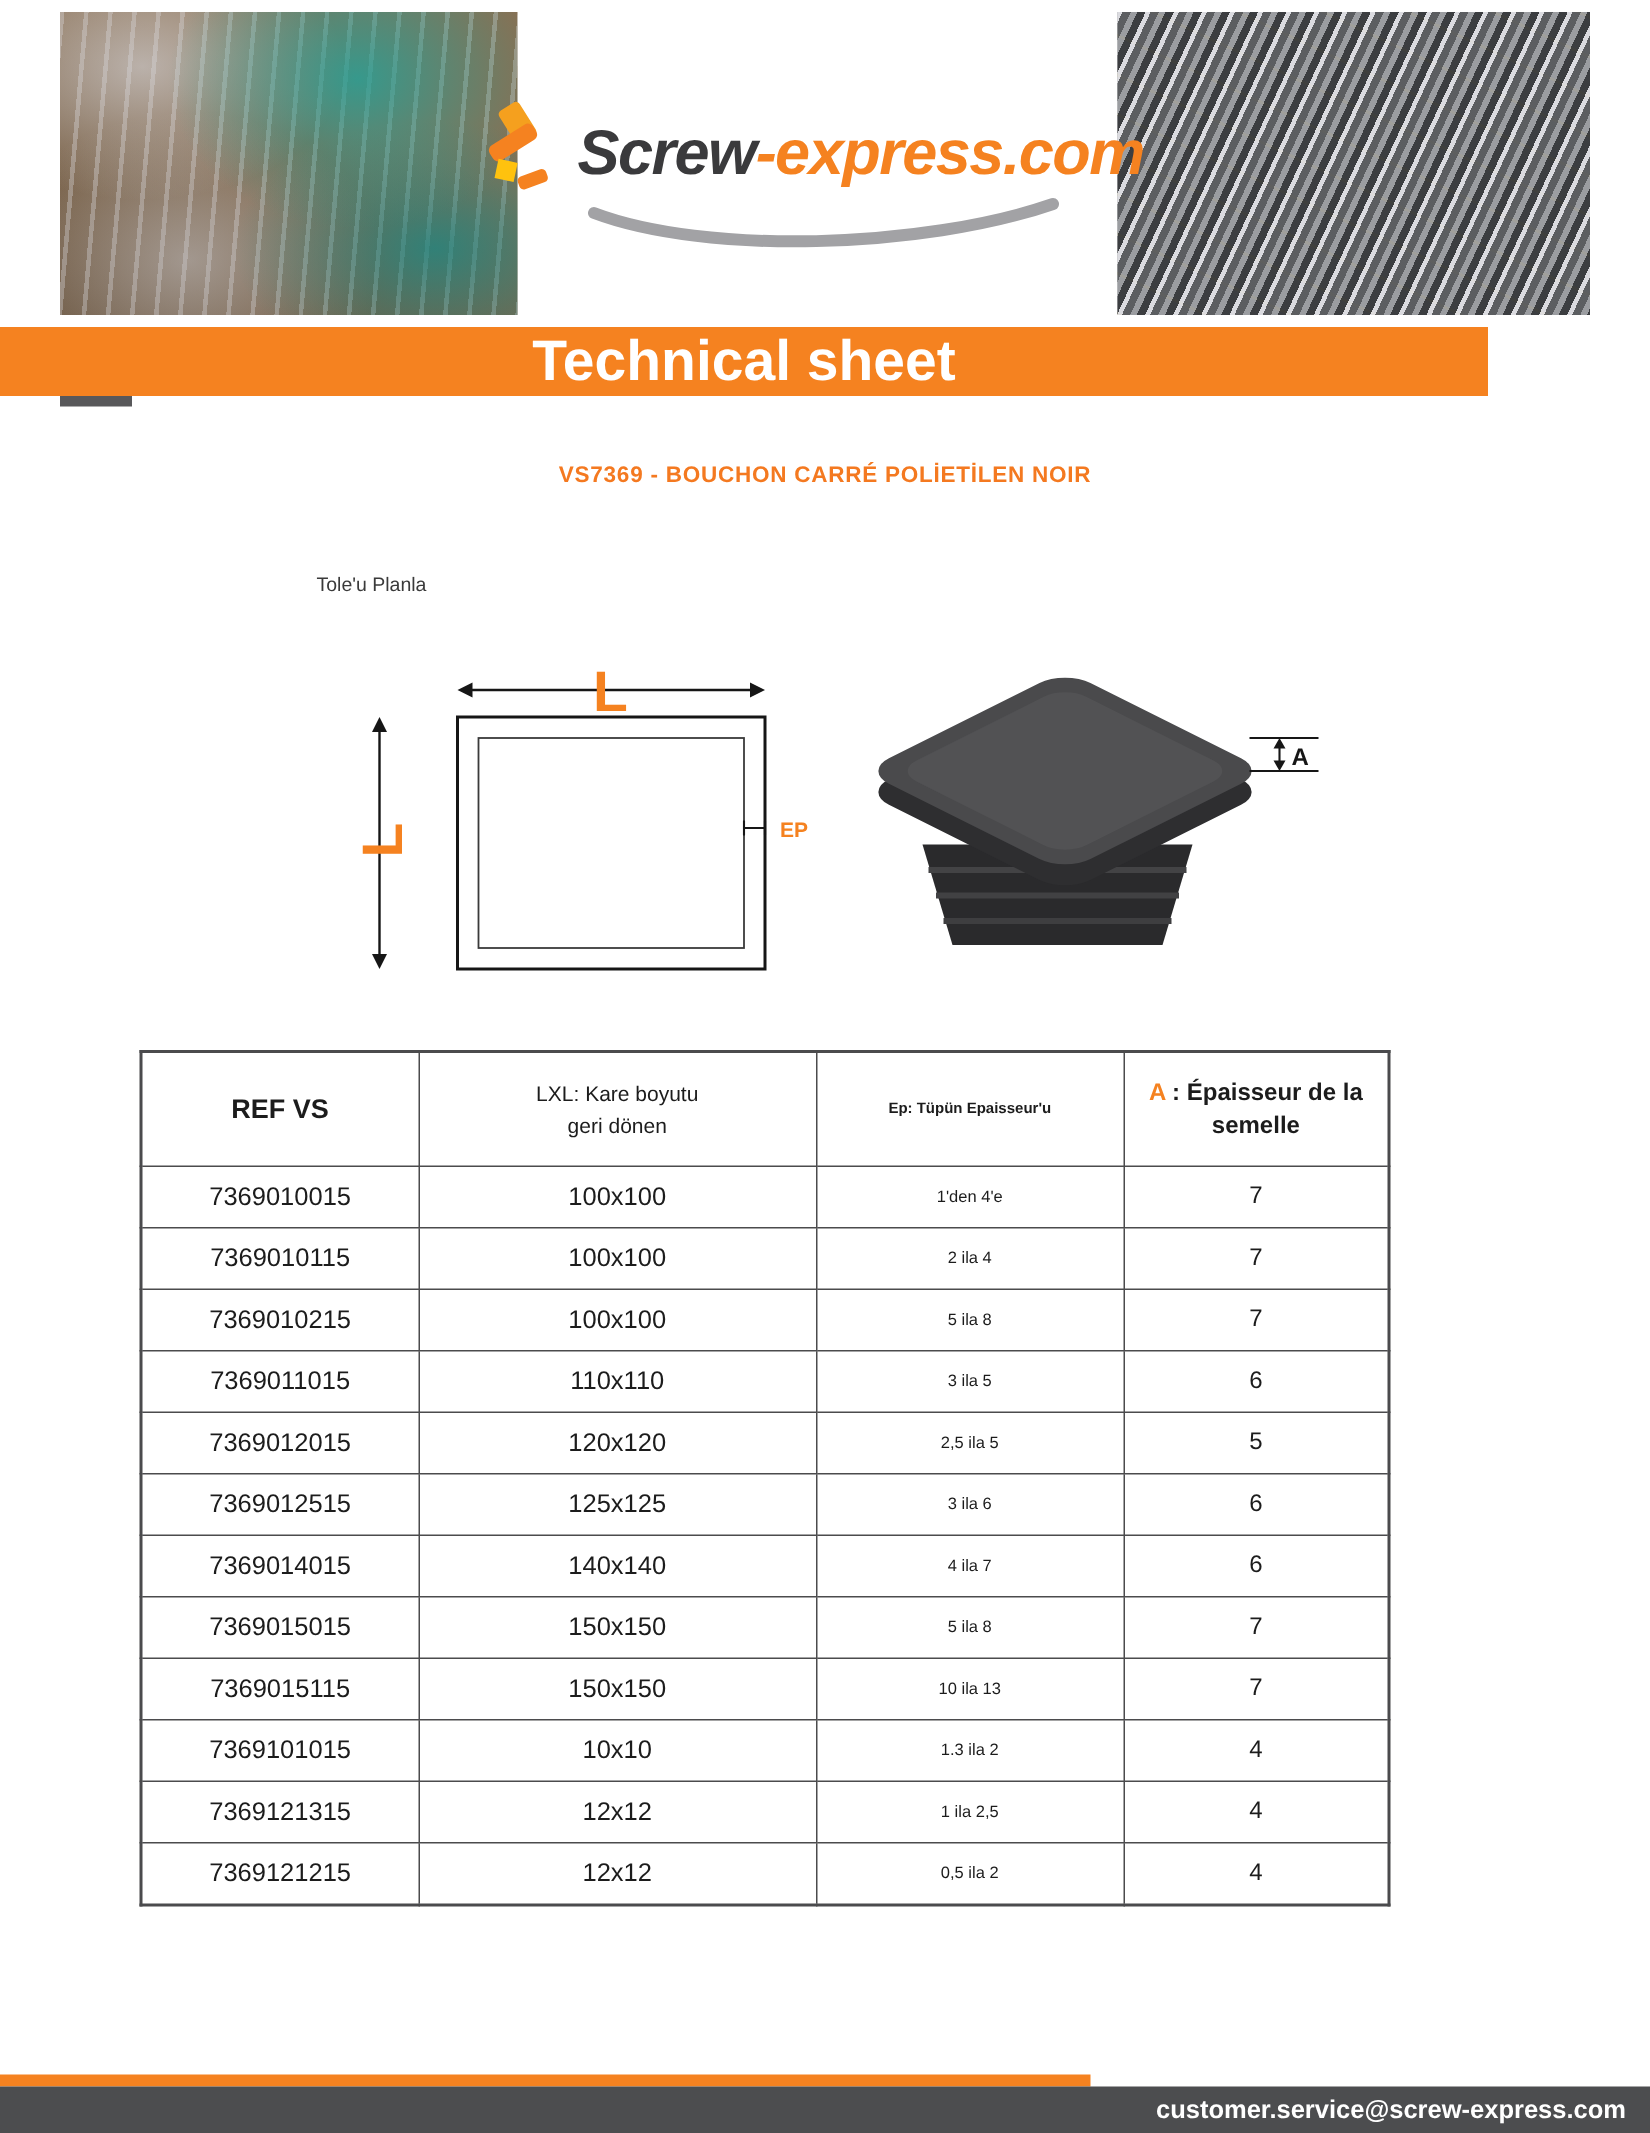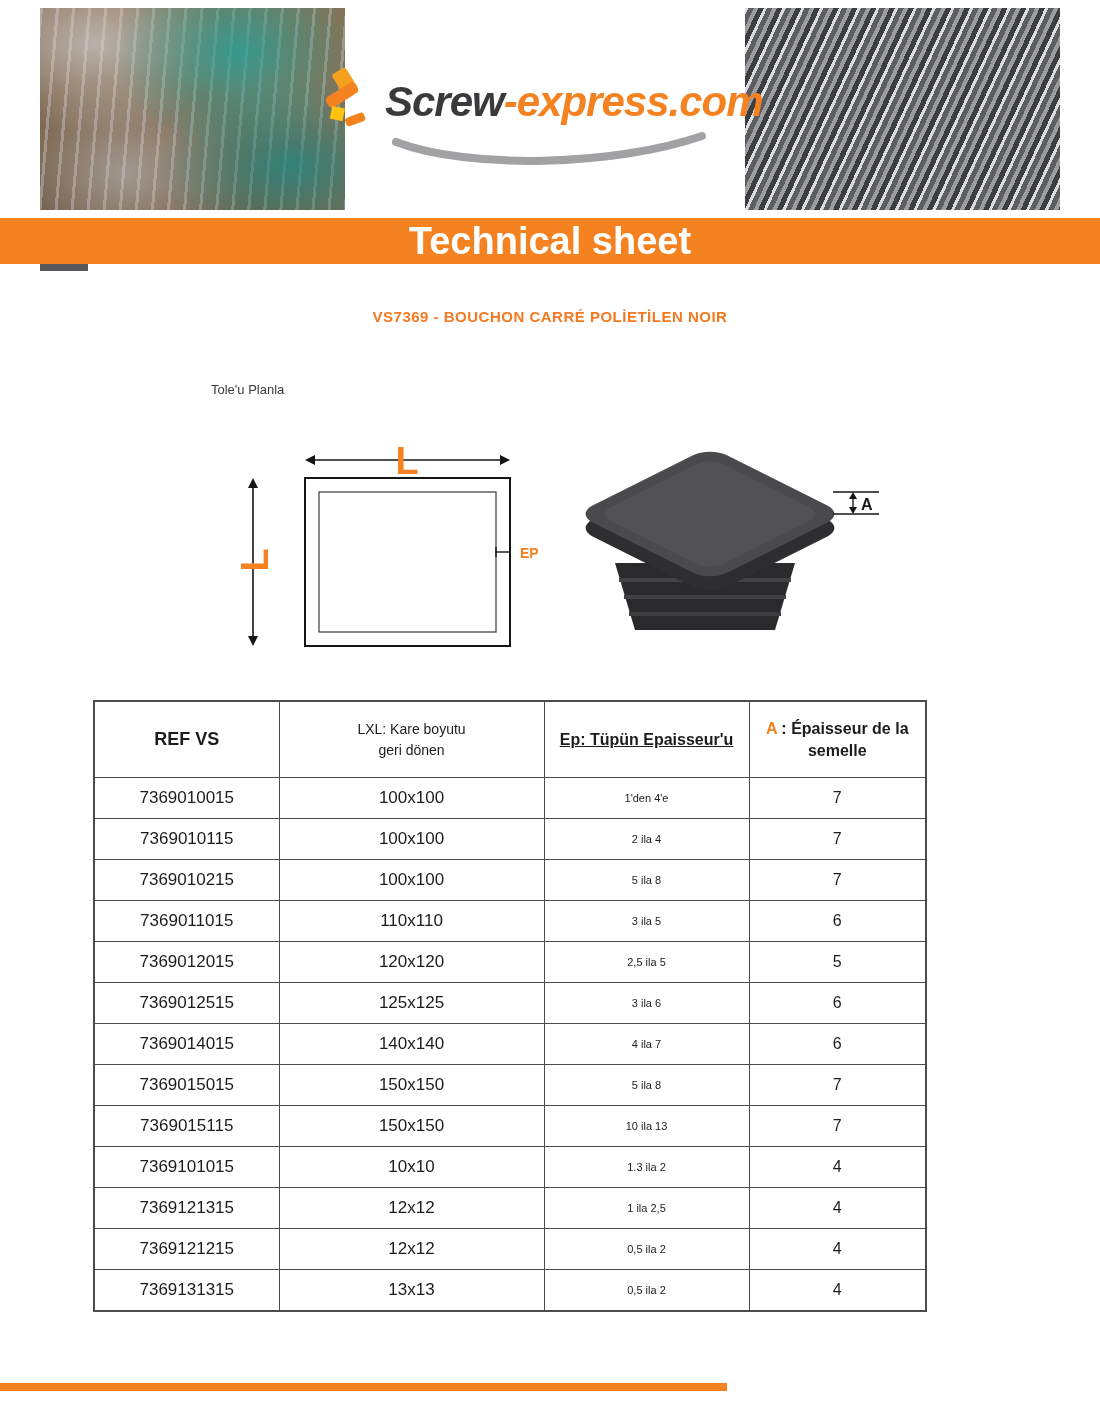--- a/index.html
+++ b/index.html
@@ -27,21 +27,21 @@
       repeating-linear-gradient(25deg, rgba(195,165,60,.3) 0 2px, transparent 2px 24px);
   }
   .logo-wrap { position:absolute; left:345px; top:8px; width:400px; height:202px; }
   .logo-text { position:absolute; left:40px; top:70px; white-space:nowrap; font-size:42px; font-weight:bold; font-style:italic; letter-spacing:-1px; }
   .logo-dark { color:#3a3a3c; }
   .logo-orange { color:#f58220; }
   .logo-swoosh { position:absolute; left:45px; top:122px; }
   .logo-icon { position:absolute; left:-28px; top:55px; }
 
   
-  .banner { position:absolute; left:0; top:218px; width:1100px; height:46px; background:#f58220; }
+  .banner { position:absolute; left:0; top:218px; width:992px; height:46px; background:#f58220; }
   .banner-title { display:block; text-align:center; line-height:46px; font-size:38px; font-weight:bold; color:#fff; letter-spacing:0; }
   .banner-accent { position:absolute; left:40px; top:264px; width:48px; height:7px; background:#58585a; }
 
   
   .doc-title { position:absolute; left:0; top:308px; width:1100px; text-align:center; color:#f47920; font-size:15px; letter-spacing:0.5px; font-weight:600; }
   .doc-note { position:absolute; left:168px; top:382px; font-size:13px; color:#3a3a3a;margin-left:43px; }
 
   
   .dim-svg { position:absolute; left:230px; top:440px; }
   .cap-svg { position:absolute; left:545px; top:448px; }
@@ -52,21 +52,21 @@
   table.spec th, table.spec td { border:1px solid #4b4b4d; text-align:center; vertical-align:middle; color:#1c1c1c; }
   table.spec th { height:62px; }
   table.spec td { height:41px; }
   .col0 { width:185px; }
   .col1 { width:265px; }
   .col2 { width:205px; }
   .col3 { width:177px; }
   th.col0 { font-size:18px; font-weight:bold; }
   th.col1 { font-size:14px; font-weight:normal; }
   th.col1 div { line-height:1.5; }
-  th.col2 { font-size:16px; font-weight:600;text-decoration:underline; }
+  th.col2 { font-size:10px; font-weight:600; }
   th.col3 { font-size:16px; font-weight:bold; padding:16px 14px; line-height:1.35; }
   th.col3 .orange-a { color:#f58220; }
   td.col0 { font-size:17px; }
   td.col1 { font-size:17px; }
   td.col2 { font-size:11px; }
   td.col3 { font-size:16px; }
 
   
   .footer-orange { position:absolute; left:0; top:1383px; width:727px; height:8px; background:#f58220; }
   .footer-bar { position:absolute; left:0; top:1391px; width:1100px; height:31px; background:#4c4d4f; }
@@ -235,25 +235,22 @@
             <td class="col1">12x12</td>
             <td class="col2">1 ila 2,5</td>
             <td class="col3">4</td>
           </tr>
           <tr>
             <td class="col0">7369121215</td>
             <td class="col1">12x12</td>
             <td class="col2">0,5 ila 2</td>
             <td class="col3">4</td>
           </tr>
-          <tr>
-            <td class="col0">7369131315</td>
-            <td class="col1">13x13</td>
-            <td class="col2">0,5 ila 2</td>
-            <td class="col3">4</td>
-          </tr>
         </tbody>
     </table>
   </div>
 
   <div class="footer-orange"></div>
+  <div class="footer-bar">
+    <span class="footer-email">customer.service@screw-express.com</span>
+  </div>
 
 </div>
 
 </body></html>

